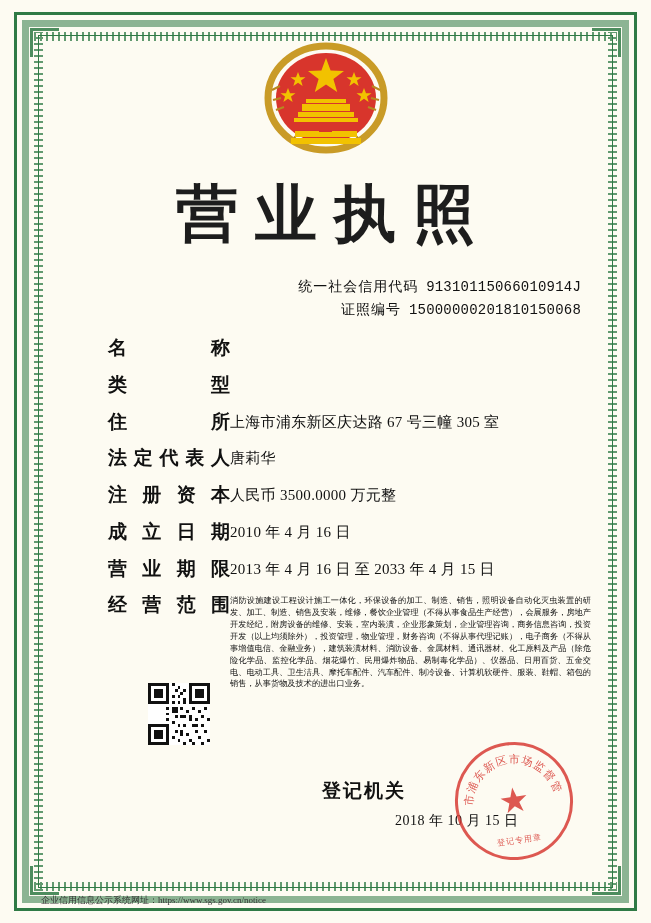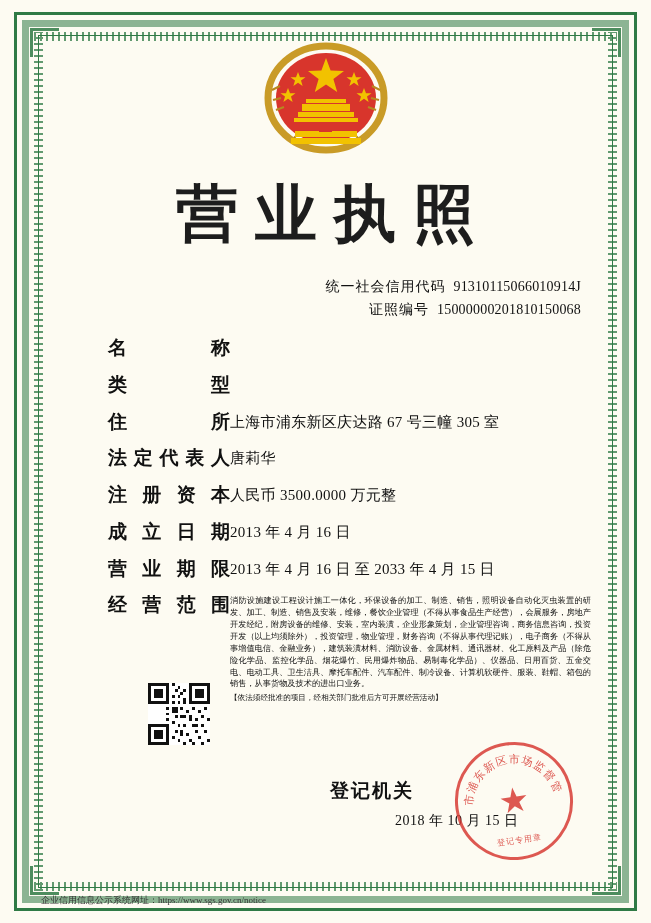--- a/index.html
+++ b/index.html
@@ -116,21 +116,21 @@
     margin-bottom: 5px;
     padding-left: 47px;
   }
   .code-label {
     font-size: 14px;
     letter-spacing: 1px;
   }
   .code-value {
     font-size: 14px;
     margin-left: 8px;
-    font-family: Liberation Serif, serif;
+    font-family: Liberation Mono, monospace;
     letter-spacing: 0.2px;
   }
 
   
   .fields {
     position: absolute;
     left: 108px;
     top: 336px;
     right: 60px;
   }
@@ -187,21 +187,21 @@
   }
   .qr canvas, .qr .qr-grid {
     width: 62px;
     height: 62px;
     display: block;
   }
 
   
   .registry {
     position: absolute;
-    left: 330px;
+    left: 322px;
     top: 778px;
     font-size: 19px;
     font-weight: bold;
     letter-spacing: 2px;
     color: #111;
   }
   .reg-date {
     position: absolute;
     left: 395px;
     top: 812px;
@@ -380,21 +380,21 @@
       <div class="field-value">人民币 3500.0000 万元整</div>
     </div>
 
     <div class="field-row">
       <div class="field-label wide">
         <span>成</span>
         <span>立</span>
         <span>日</span>
         <span>期</span>
       </div>
-      <div class="field-value">2013 年 4 月 16 日</div>
+      <div class="field-value">2010 年 4 月 16 日</div>
     </div>
 
     <div class="field-row">
       <div class="field-label wide">
         <span>营</span>
         <span>业</span>
         <span>期</span>
         <span>限</span>
       </div>
       <div class="field-value">2013 年 4 月 16 日 至  2033 年 4 月 15 日</div>
@@ -402,21 +402,20 @@
 
     <div class="field-row">
       <div class="field-label wide">
         <span>经</span>
         <span>营</span>
         <span>范</span>
         <span>围</span>
       </div>
       <div class="scope-value">
         <span>消防设施建设工程设计施工一体化，环保设备的加工、制造、销售，照明设备自动化灭虫装置的研发、加工、制造、销售及安装，维修，餐饮企业管理（不得从事食品生产经营），会展服务，房地产开发经纪，附房设备的维修、安装，室内装潢，企业形象策划，企业管理咨询，商务信息咨询，投资开发（以上均须除外），投资管理，物业管理，财务咨询（不得从事代理记账），电子商务（不得从事增值电信、金融业务），建筑装潢材料、消防设备、金属材料、通讯器材、化工原料及产品（除危险化学品、监控化学品、烟花爆竹、民用爆炸物品、易制毒化学品）、仪器品、日用百货、五金交电、电动工具、卫生洁具、摩托车配件、汽车配件、制冷设备、计算机软硬件、服装、鞋帽、箱包的销售，从事货物及技术的进出口业务。</span>
-        <span class="scope-note">【依法须经批准的项目，经相关部门批准后方可开展经营活动】</span>
       </div>
     </div>
 
   </div>
 
   <div class="qr">
     <svg class="qr-grid" viewBox="0 0 21 21" shape-rendering="crispEdges" xmlns="http://www.w3.org/2000/svg">
       <rect width="21" height="21" fill="#ffffff"></rect>
       <g fill="#111111">
 

